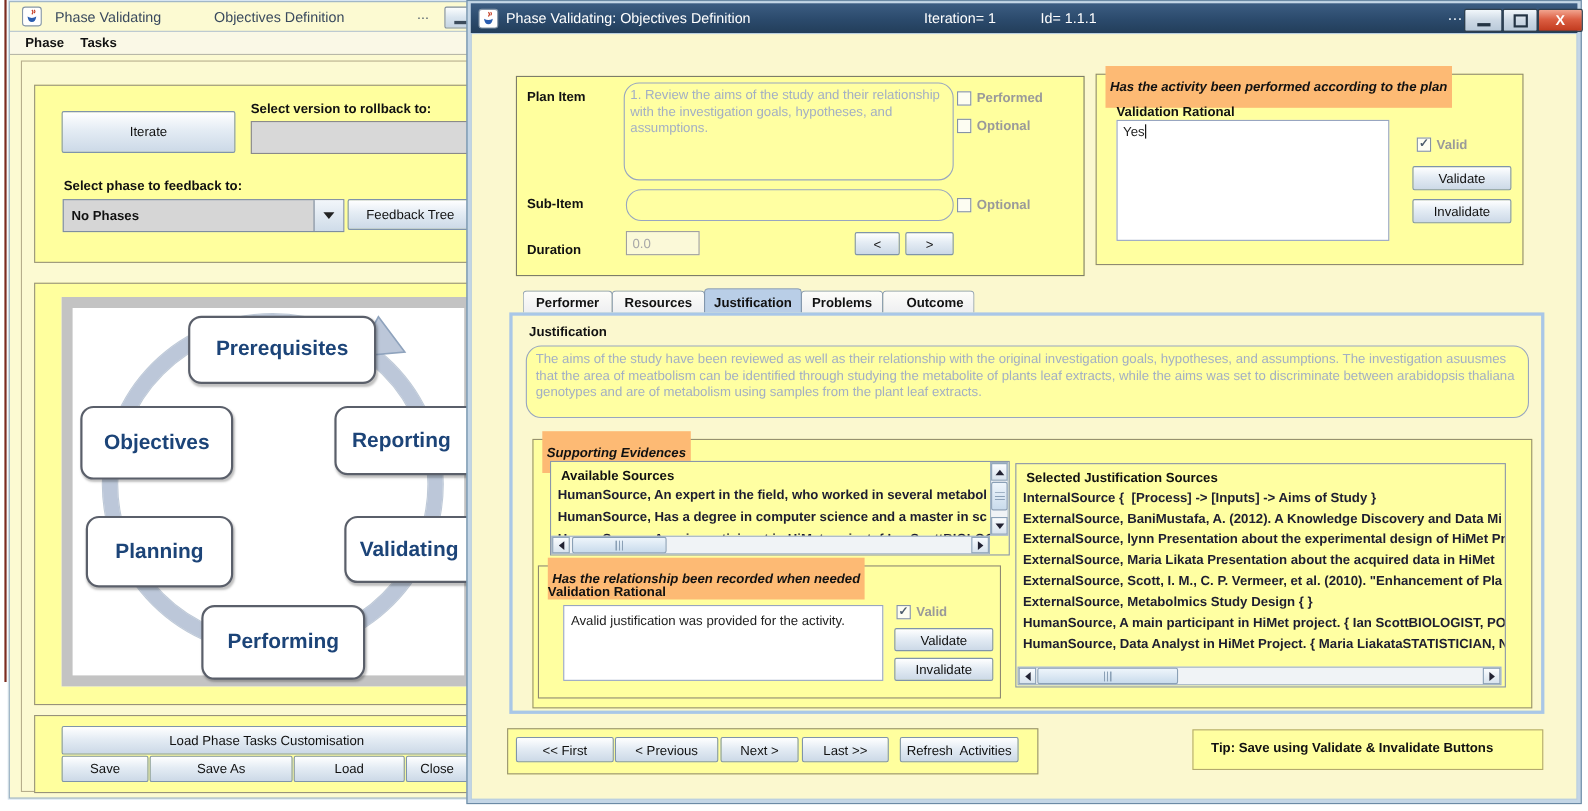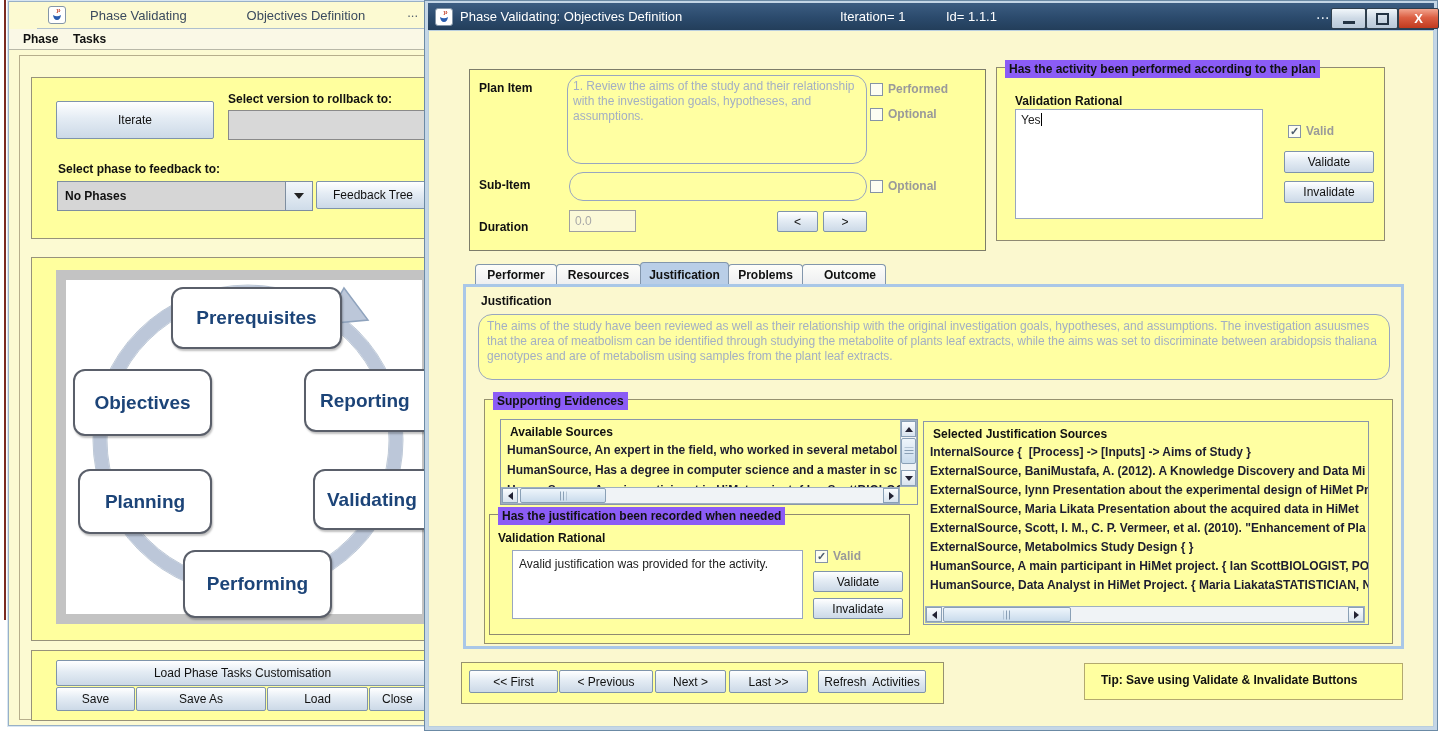--- a/index.html
+++ b/index.html
@@ -38,21 +38,21 @@
     border:1px solid #6b8aa5;background:#b9cede;box-shadow:0 0 0 3px #c4d6e6 inset;}
   .rw-titlebar{position:absolute;left:3px;top:2px;right:3px;height:27px;
     background:linear-gradient(180deg,#41639c00 0%,#3c5d82 0%,#2b4a6c 55%,#233e5a 100%);
     display:flex;align-items:center;color:#fff;}
   .rw-content{position:absolute;left:4px;top:30px;width:1004px;height:695px;background:#fbf8cf;overflow:hidden;}
   .capbtn{position:absolute;top:5px;height:19px;border:1px solid #2f3f4d;border-radius:2px;
     display:flex;align-items:center;justify-content:center;font-size:11px;}
   .capbtn.gray{background:linear-gradient(180deg,#f2f7fb,#cdd9e5 50%,#b9c9d9);color:#243444;}
   .capbtn.red{background:linear-gradient(180deg,#f2a58f,#dc5f43 45%,#c13a1e);color:#fff;font-weight:bold;}
   .tg{position:absolute;background:#ffffa0;border:1px solid #8f8a72;}
-  .tg-title{position:absolute;top:-8px;left:8px;background:#8b5cf6;padding:2px 4px;font-weight:bold;font-size:12px;color:#111;white-space:nowrap;}
+  .tg-title{position:absolute;top:-8px;left:8px;background:#fdba74;padding:12px 4px;font-weight:bold;font-size:12px;color:#111;white-space:nowrap;font-style:italic;}
   .txa{position:absolute;box-sizing:border-box;border:1px solid #98a6c0;padding:3px 5px;font-size:12px;line-height:15px;overflow:hidden;}
   .txa.yellow{background:#ffffa2;color:#a3afc4;border-radius:14px;}
   .txa.white{background:#fff;color:#222;}
   .cb{position:absolute;width:13px;height:13px;background:#fdfdf2;border:1px solid #8593a6;box-sizing:border-box;
     font-size:11px;line-height:11px;text-align:center;color:#4d5c6d;font-weight:bold;}
   .caret{display:inline-block;width:1px;height:13px;background:#000;vertical-align:-2px;}
   
   .tab{position:absolute;top:263px;height:20px;border:1px solid #8296ac;border-bottom:none;border-radius:4px 4px 0 0;
     background:linear-gradient(180deg,#fdfdfa,#edeef0);display:flex;align-items:center;justify-content:center;
     font-weight:bold;font-size:12px;color:#111;}
@@ -78,21 +78,21 @@
   .javaicon{width:16px;height:16px;background:#fff;border:1px solid #8496a8;border-radius:3px;position:relative;flex:none;}
   .javaicon svg{position:absolute;left:0;top:0;}
 </style>
 </head>
 <body>
 
 <div id="root">
   <div class="abs" style="left:4px;top:0;width:2px;height:620px;background:#7b2b21;"></div>
 
   <div class="win-left">
-    <div class="lw-titlebar" style="padding-left:11px;gap:16px;margin-left:28px;">
+    <div class="lw-titlebar" style="padding-left:11px;gap:4px;">
       <span class="javaicon">
         <svg width="16" height="16" viewBox="0 0 16 16">
           <path d="M4 8 q4 2.5 8 0 q-0.7 5 -4 5 q-3.3 0 -4 -5z" fill="#2a5db0"></path>
           <path d="M8 2 q2 2 0 4 M10 2 q1.5 1.5 0 3" stroke="#c23b22" stroke-width="1" fill="none"></path>
         </svg>
       </span>
       <span class="lw-title" style="margin-left:8px;">Phase Validating</span>
       <span class="lw-title" style="margin-left:44px;">Objectives Definition</span>
       <span class="lw-title" style="position:absolute;right:46px;top:3px;color:#55626f;">...</span>
       <span class="abs" style="right:-6px;top:4px;width:36px;height:18px;background:linear-gradient(180deg,#fbfdfe,#d9e5ef 50%,#c6d5e3);border:1px solid #7d8da0;border-radius:2px;">
@@ -234,21 +234,21 @@
           <div class="sb-thumb" style="left:18px;top:0;width:86px;height:15px;">
               <span class="grip-h"></span>
             </div>
           <div class="sb-btn" style="right:0;top:0;width:16px;height:15px;">
               <span class="tri right"></span>
             </div>
         </div>
       </div>
 
       <div class="tg" style="left:60px;top:483px;width:419px;height:119px;border-color:#8f8a72;">
-        <span class="tg-title">Has the justification been recorded when needed</span>
+        <span class="tg-title">Has the relationship been recorded when needed</span>
       </div>
       <div class="abs b" style="left:69px;top:500px;">Validation Rational</div>
       <div class="txa white" style="left:83px;top:519px;width:291px;height:69px;padding:6px 6px;">Avalid  justification was provided for the activity.</div>
       <span class="cb" style="left:386px;top:519px;">✓</span>
       <span class="abs graylab" style="left:404px;top:518px;">Valid</span>
       <div class="btn abs" style="left:384px;top:540px;width:90px;height:21px;">Validate</div>
       <div class="btn abs" style="left:384px;top:567px;width:90px;height:21px;">Invalidate</div>
 
       <div class="lstpane" style="left:494px;top:390px;width:444px;height:202px;">
         <span class="etch-title" style="left:9px;top:5px;">Selected Justification Sources</span>

